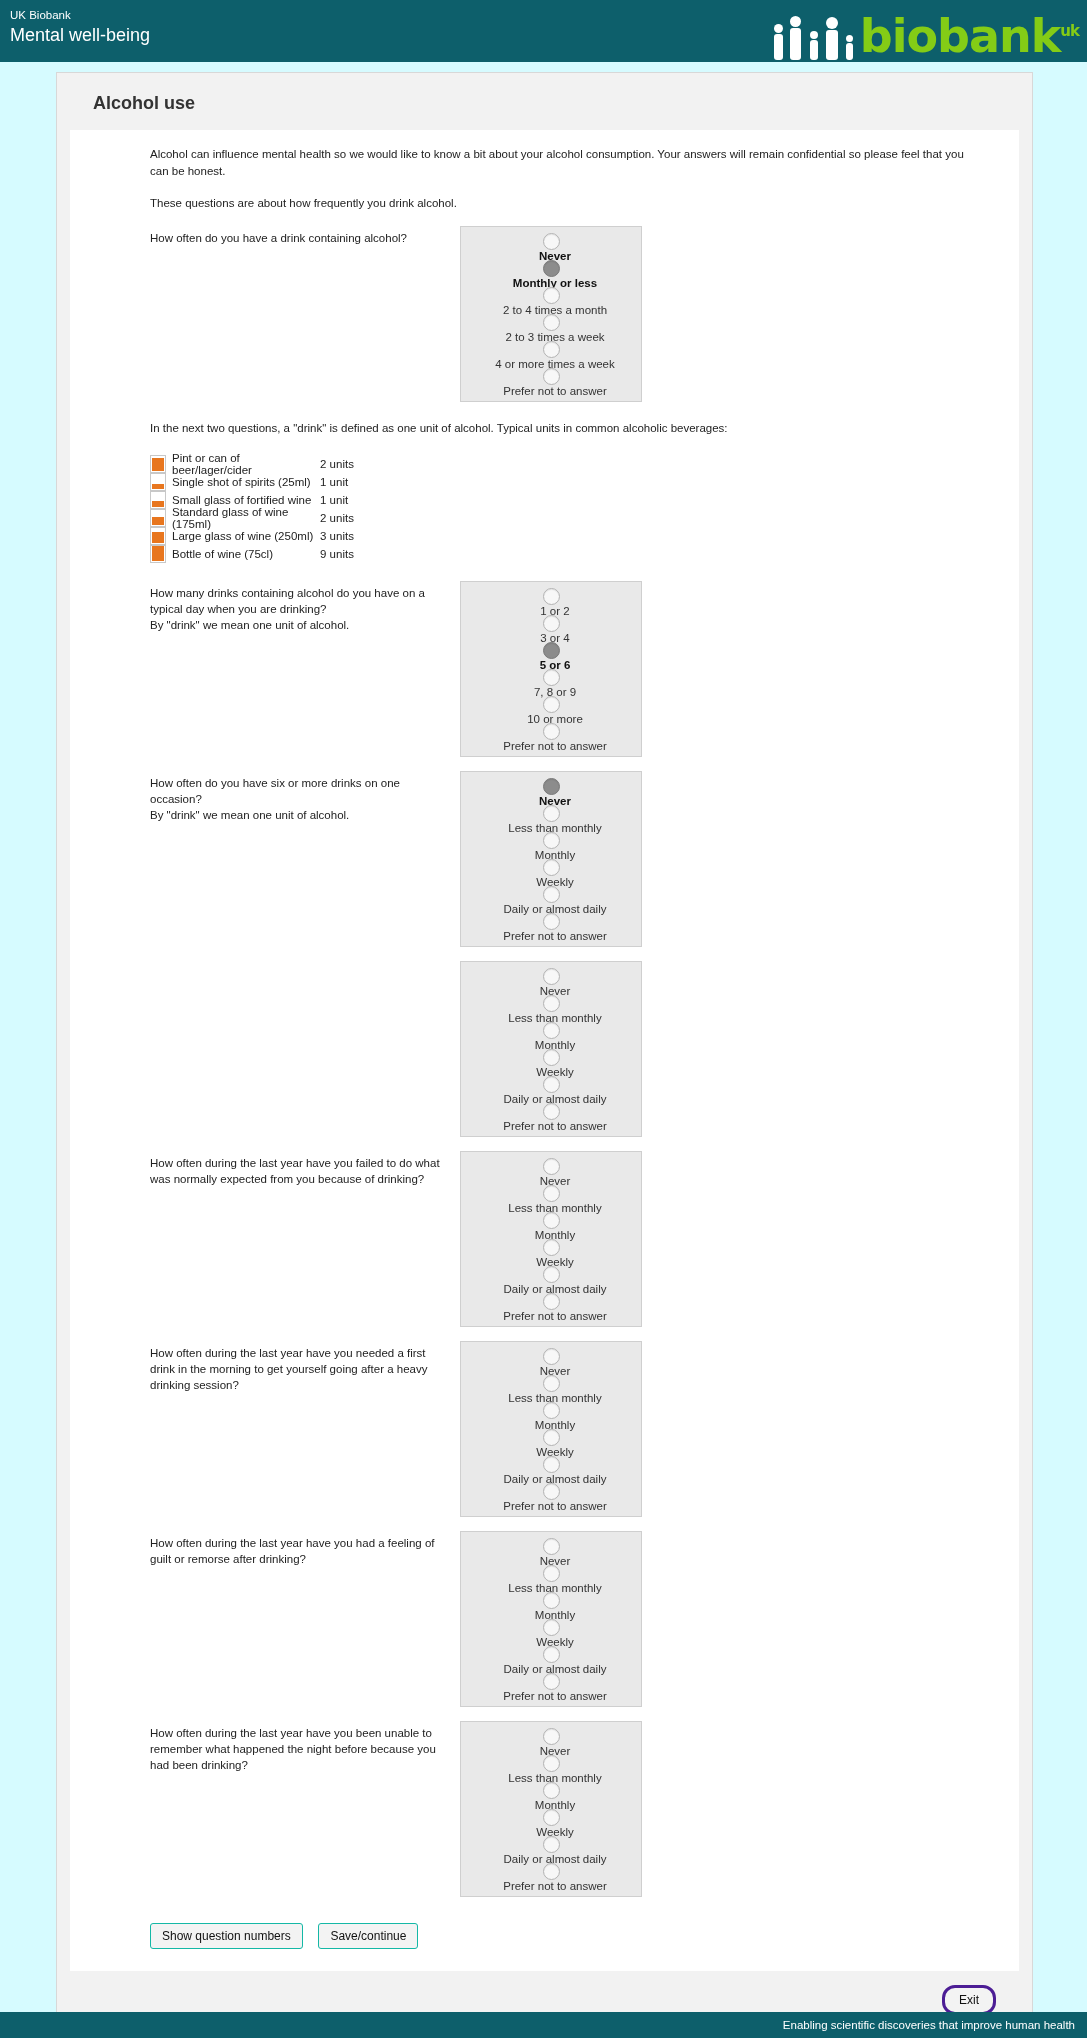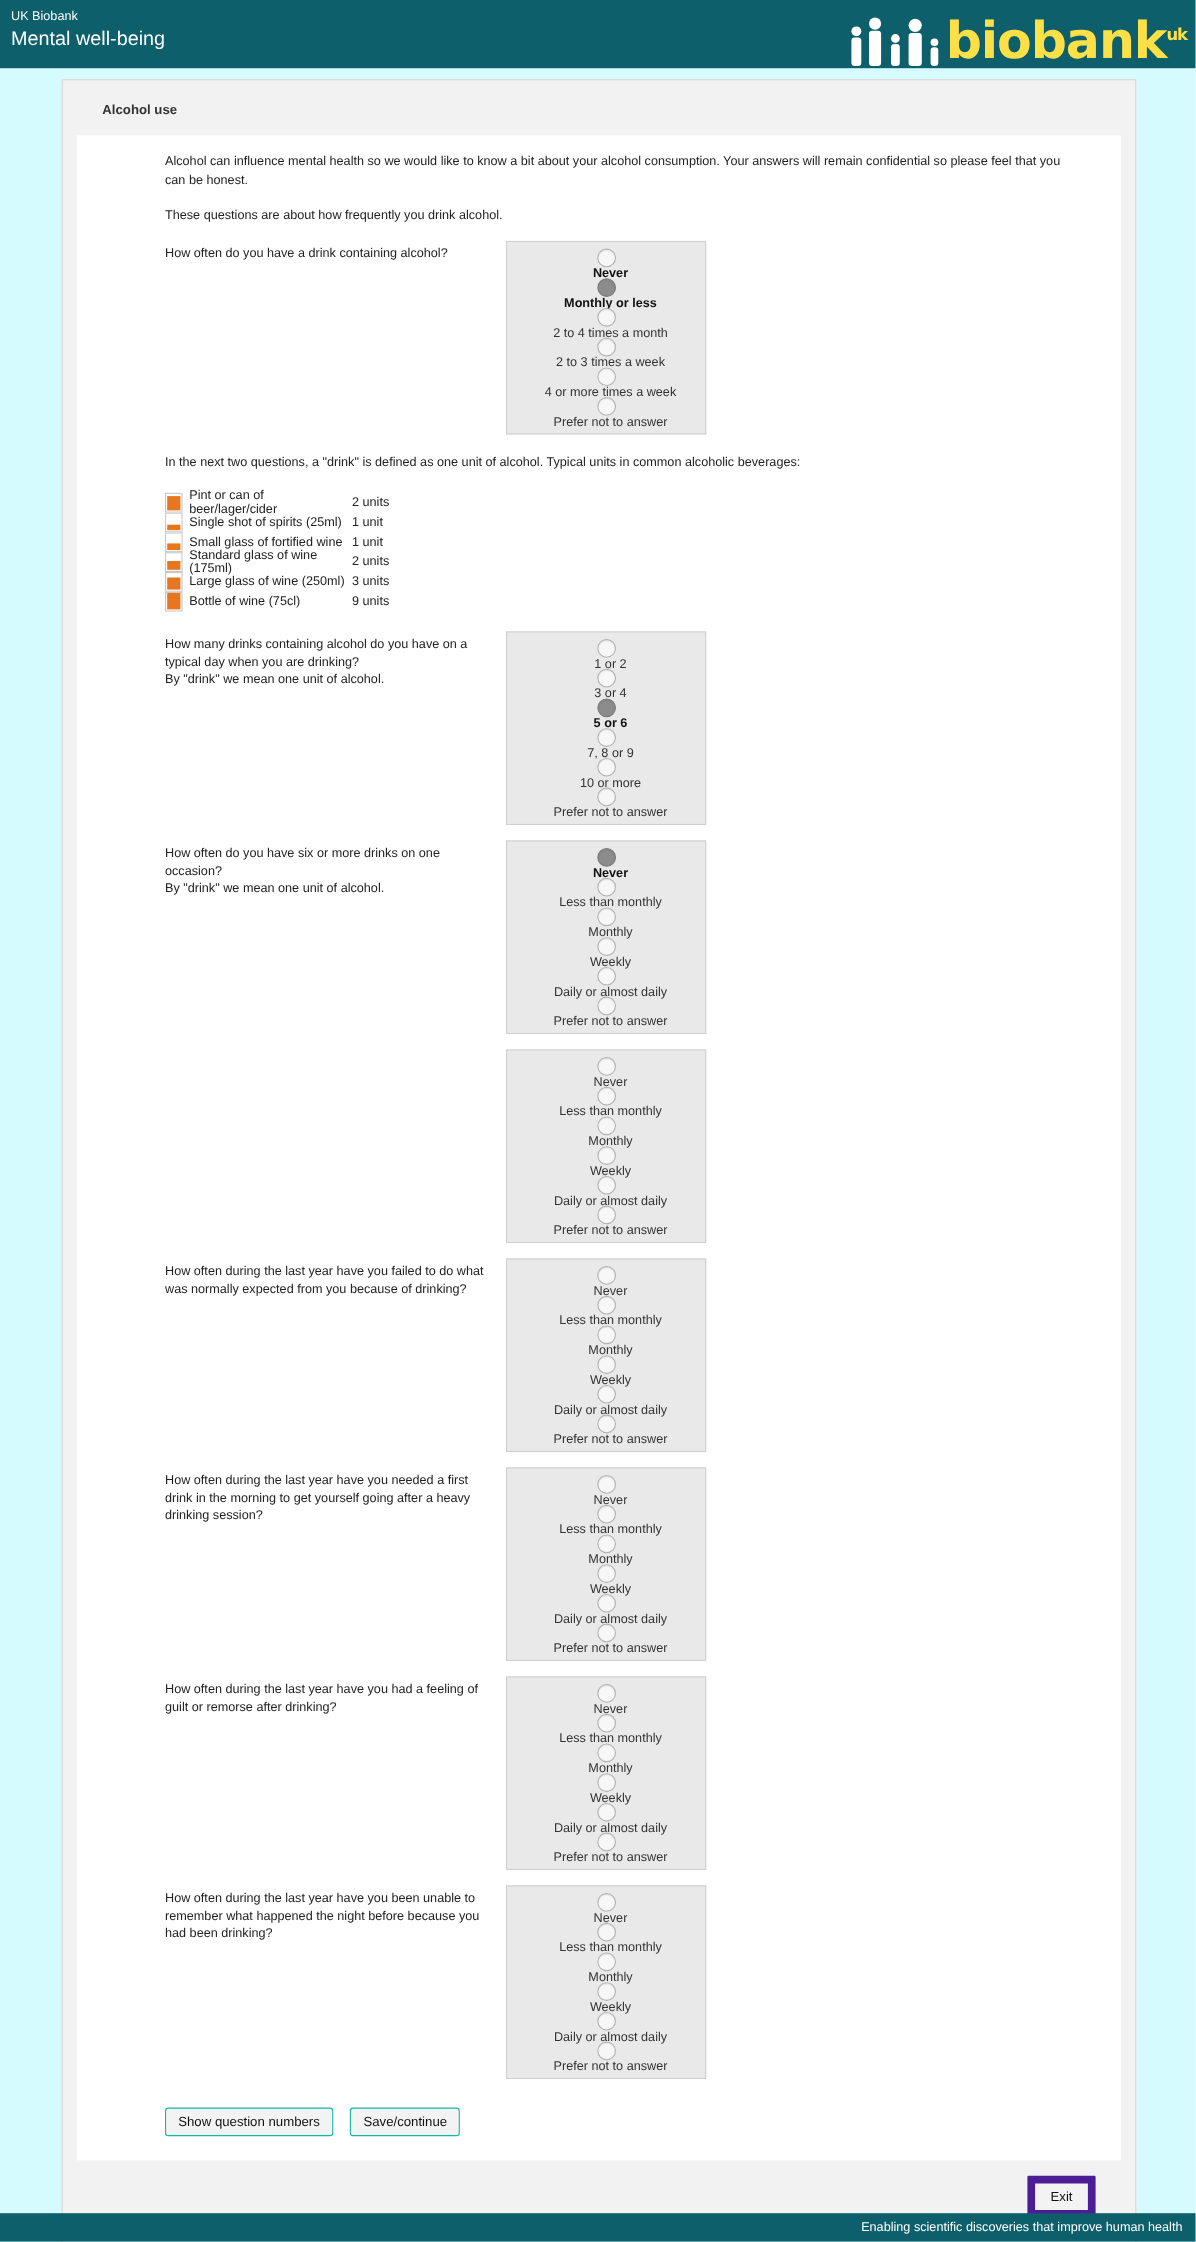--- a/index.html
+++ b/index.html
@@ -40,21 +40,21 @@
   }
   .header-title {
     font-size: 18px;
     font-weight: normal;
     margin-top: 2px;
   }
   .brand {
     position: absolute;
     right: 8px;
     top: 2px;
-    color: #fde047;
+    color: #84cc16;
     font-size: 46px;
     font-weight: bold;
     letter-spacing: -1px;
     line-height: 58px;
     font-family: "DejaVu Sans", sans-serif;
   }
   .brand .uk {
     font-size: 15px;
     vertical-align: super;
     font-weight: bold;
@@ -69,21 +69,21 @@
   .outer {
     position: absolute;
     left: 56px;
     top: 72px;
     width: 975px;
     background: #f2f2f2;
     border: 1px solid #d8d8d8;
     padding-bottom: 38px;
   }
   .panel-title {
-    font-size: 12px;
+    font-size: 18px;
     font-weight: bold;
     color: #333;
     padding: 20px 0 16px 36px;
   }
   .inner {
     background: #ffffff;
     margin: 0 13px 0 13px;
     padding: 16px 0 22px 0;
     min-height: 1680px;
   }
@@ -198,22 +198,22 @@
     margin-right: 12px;
   }
   .exit-wrap {
     text-align: right;
     padding: 14px 36px 0 0;
   }
   .exit-btn {
     display: inline-block;
     font-size: 12px;
     background: #f3f3f3;
-    border: 7px solid #4c1d95;
-    border-radius: 1px;
+    border: 3px solid #4c1d95;
+    border-radius: 13px;
     padding: 5px 14px;
     color: #111;
     cursor: pointer;
   }
   
   .footer {
     position: absolute;
     left: 0;
     bottom: 0;
     width: 1087px;

